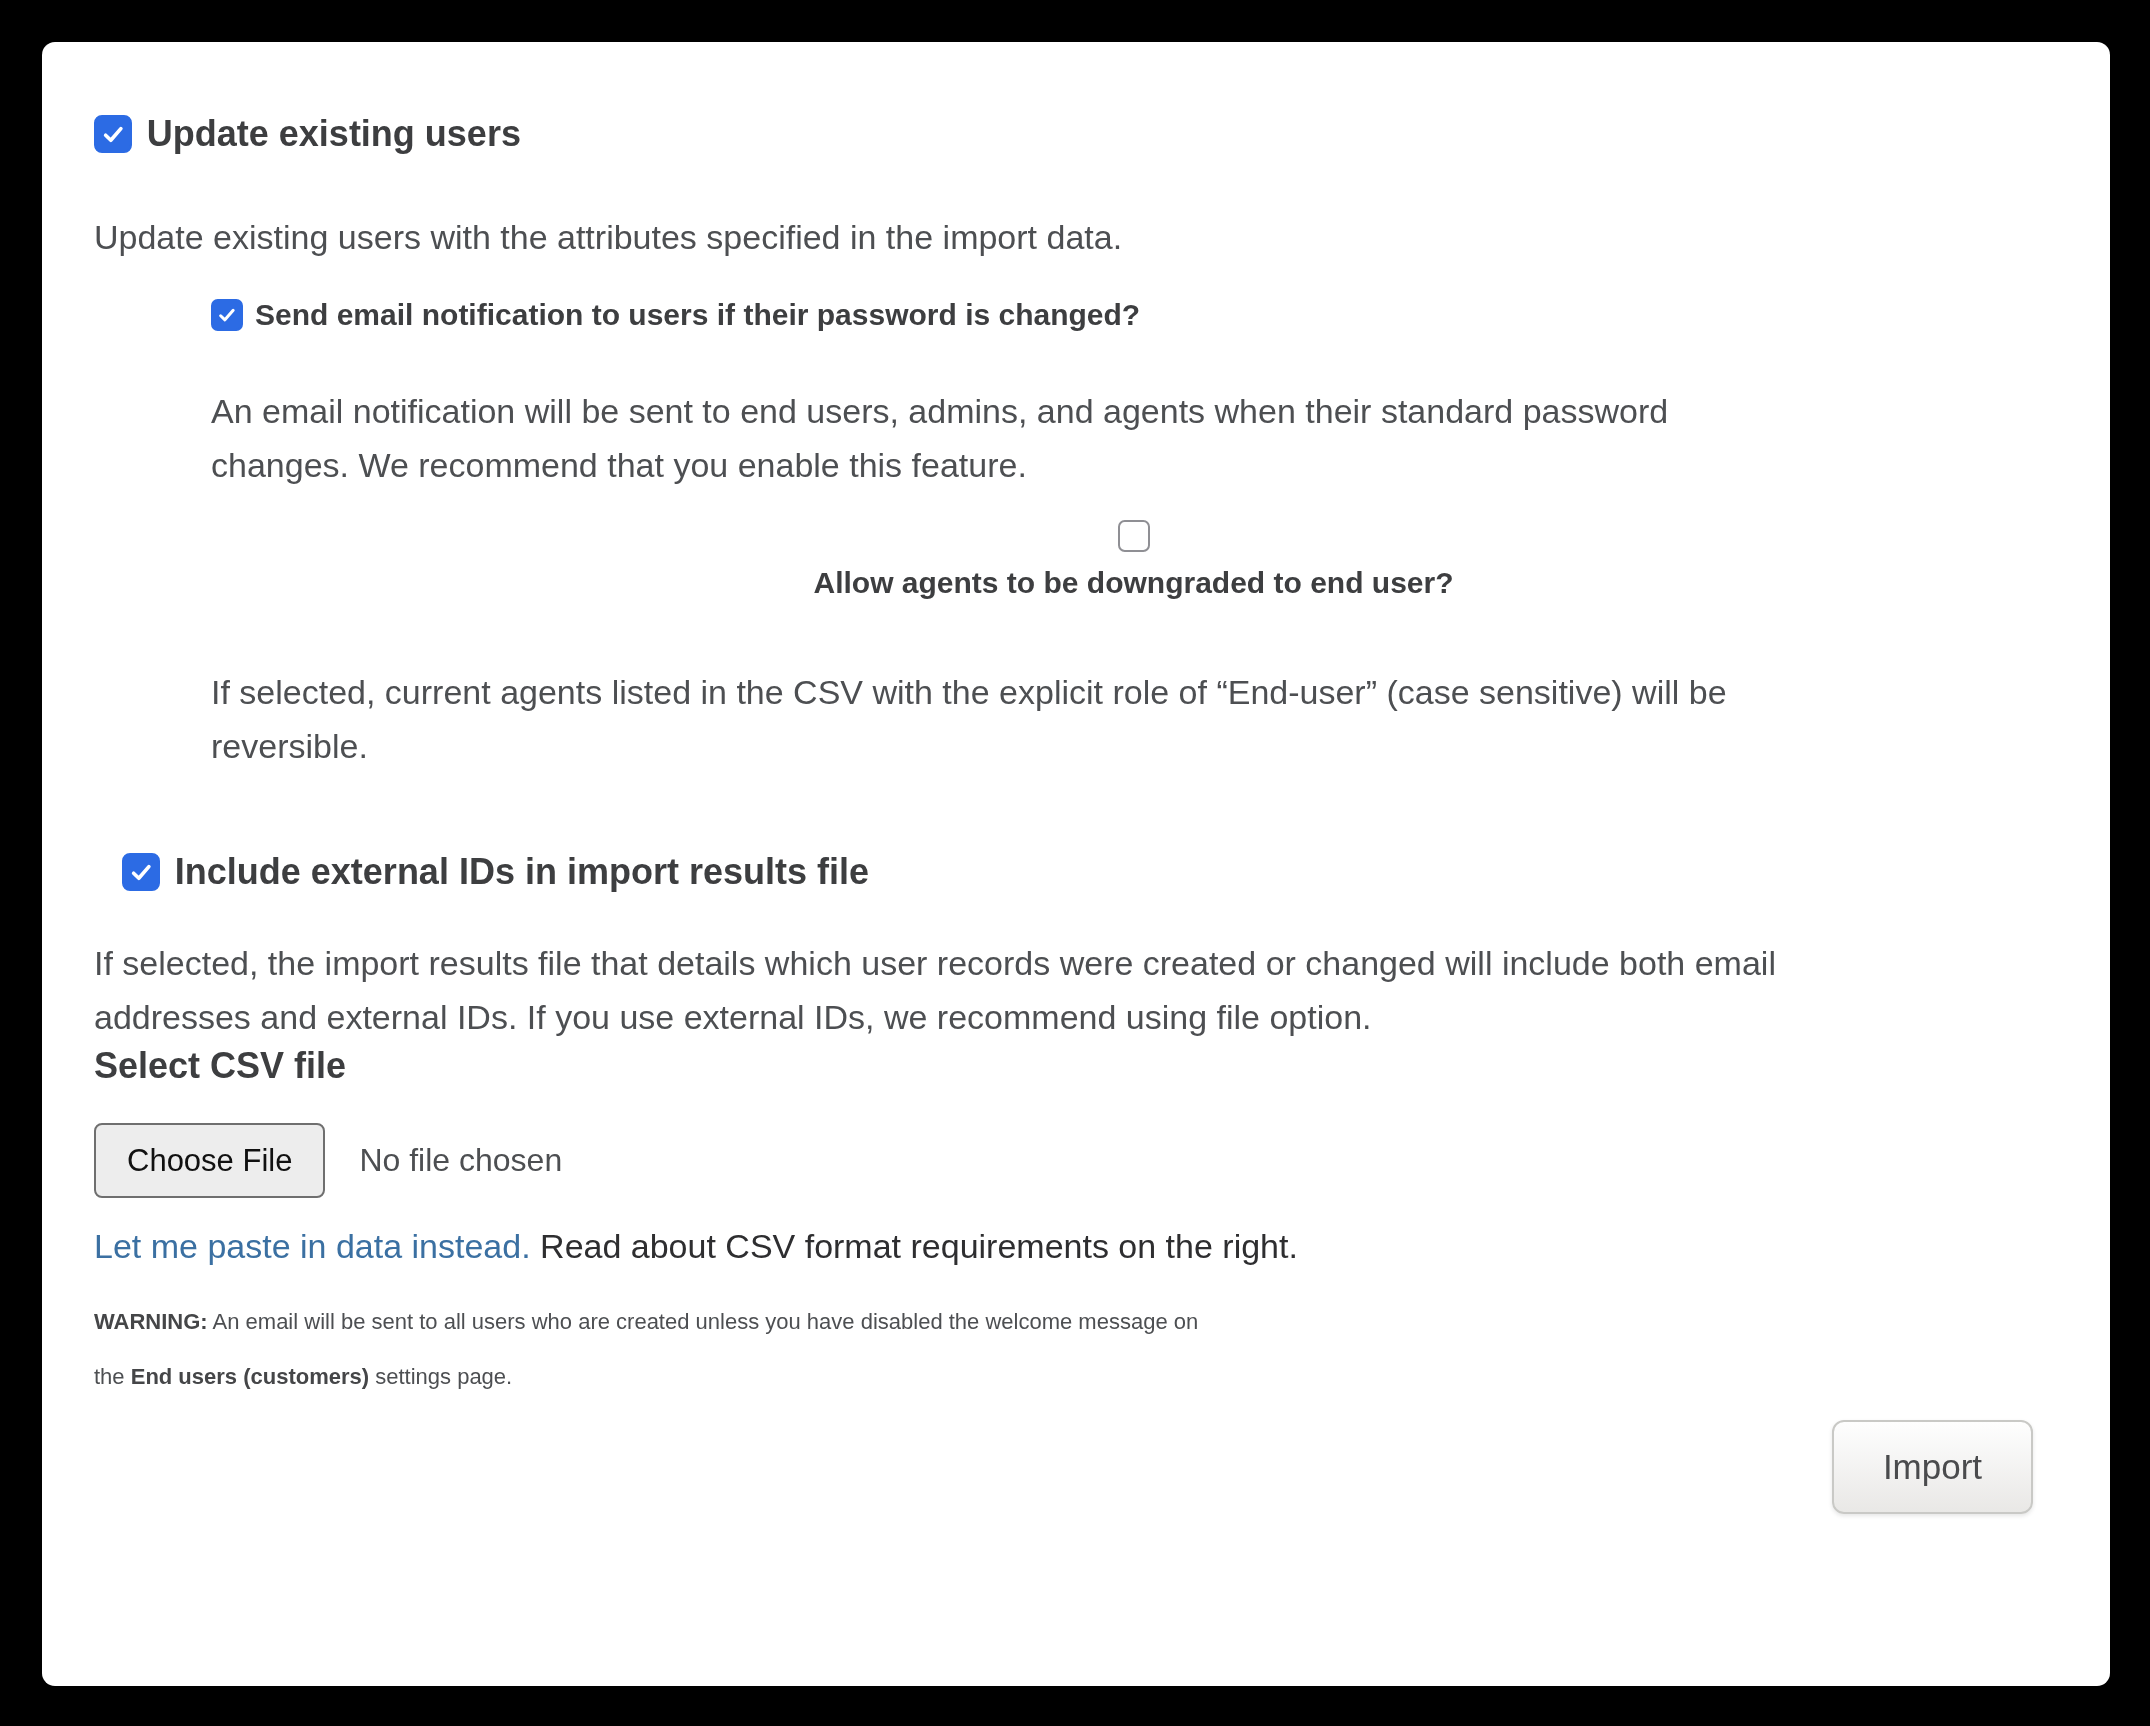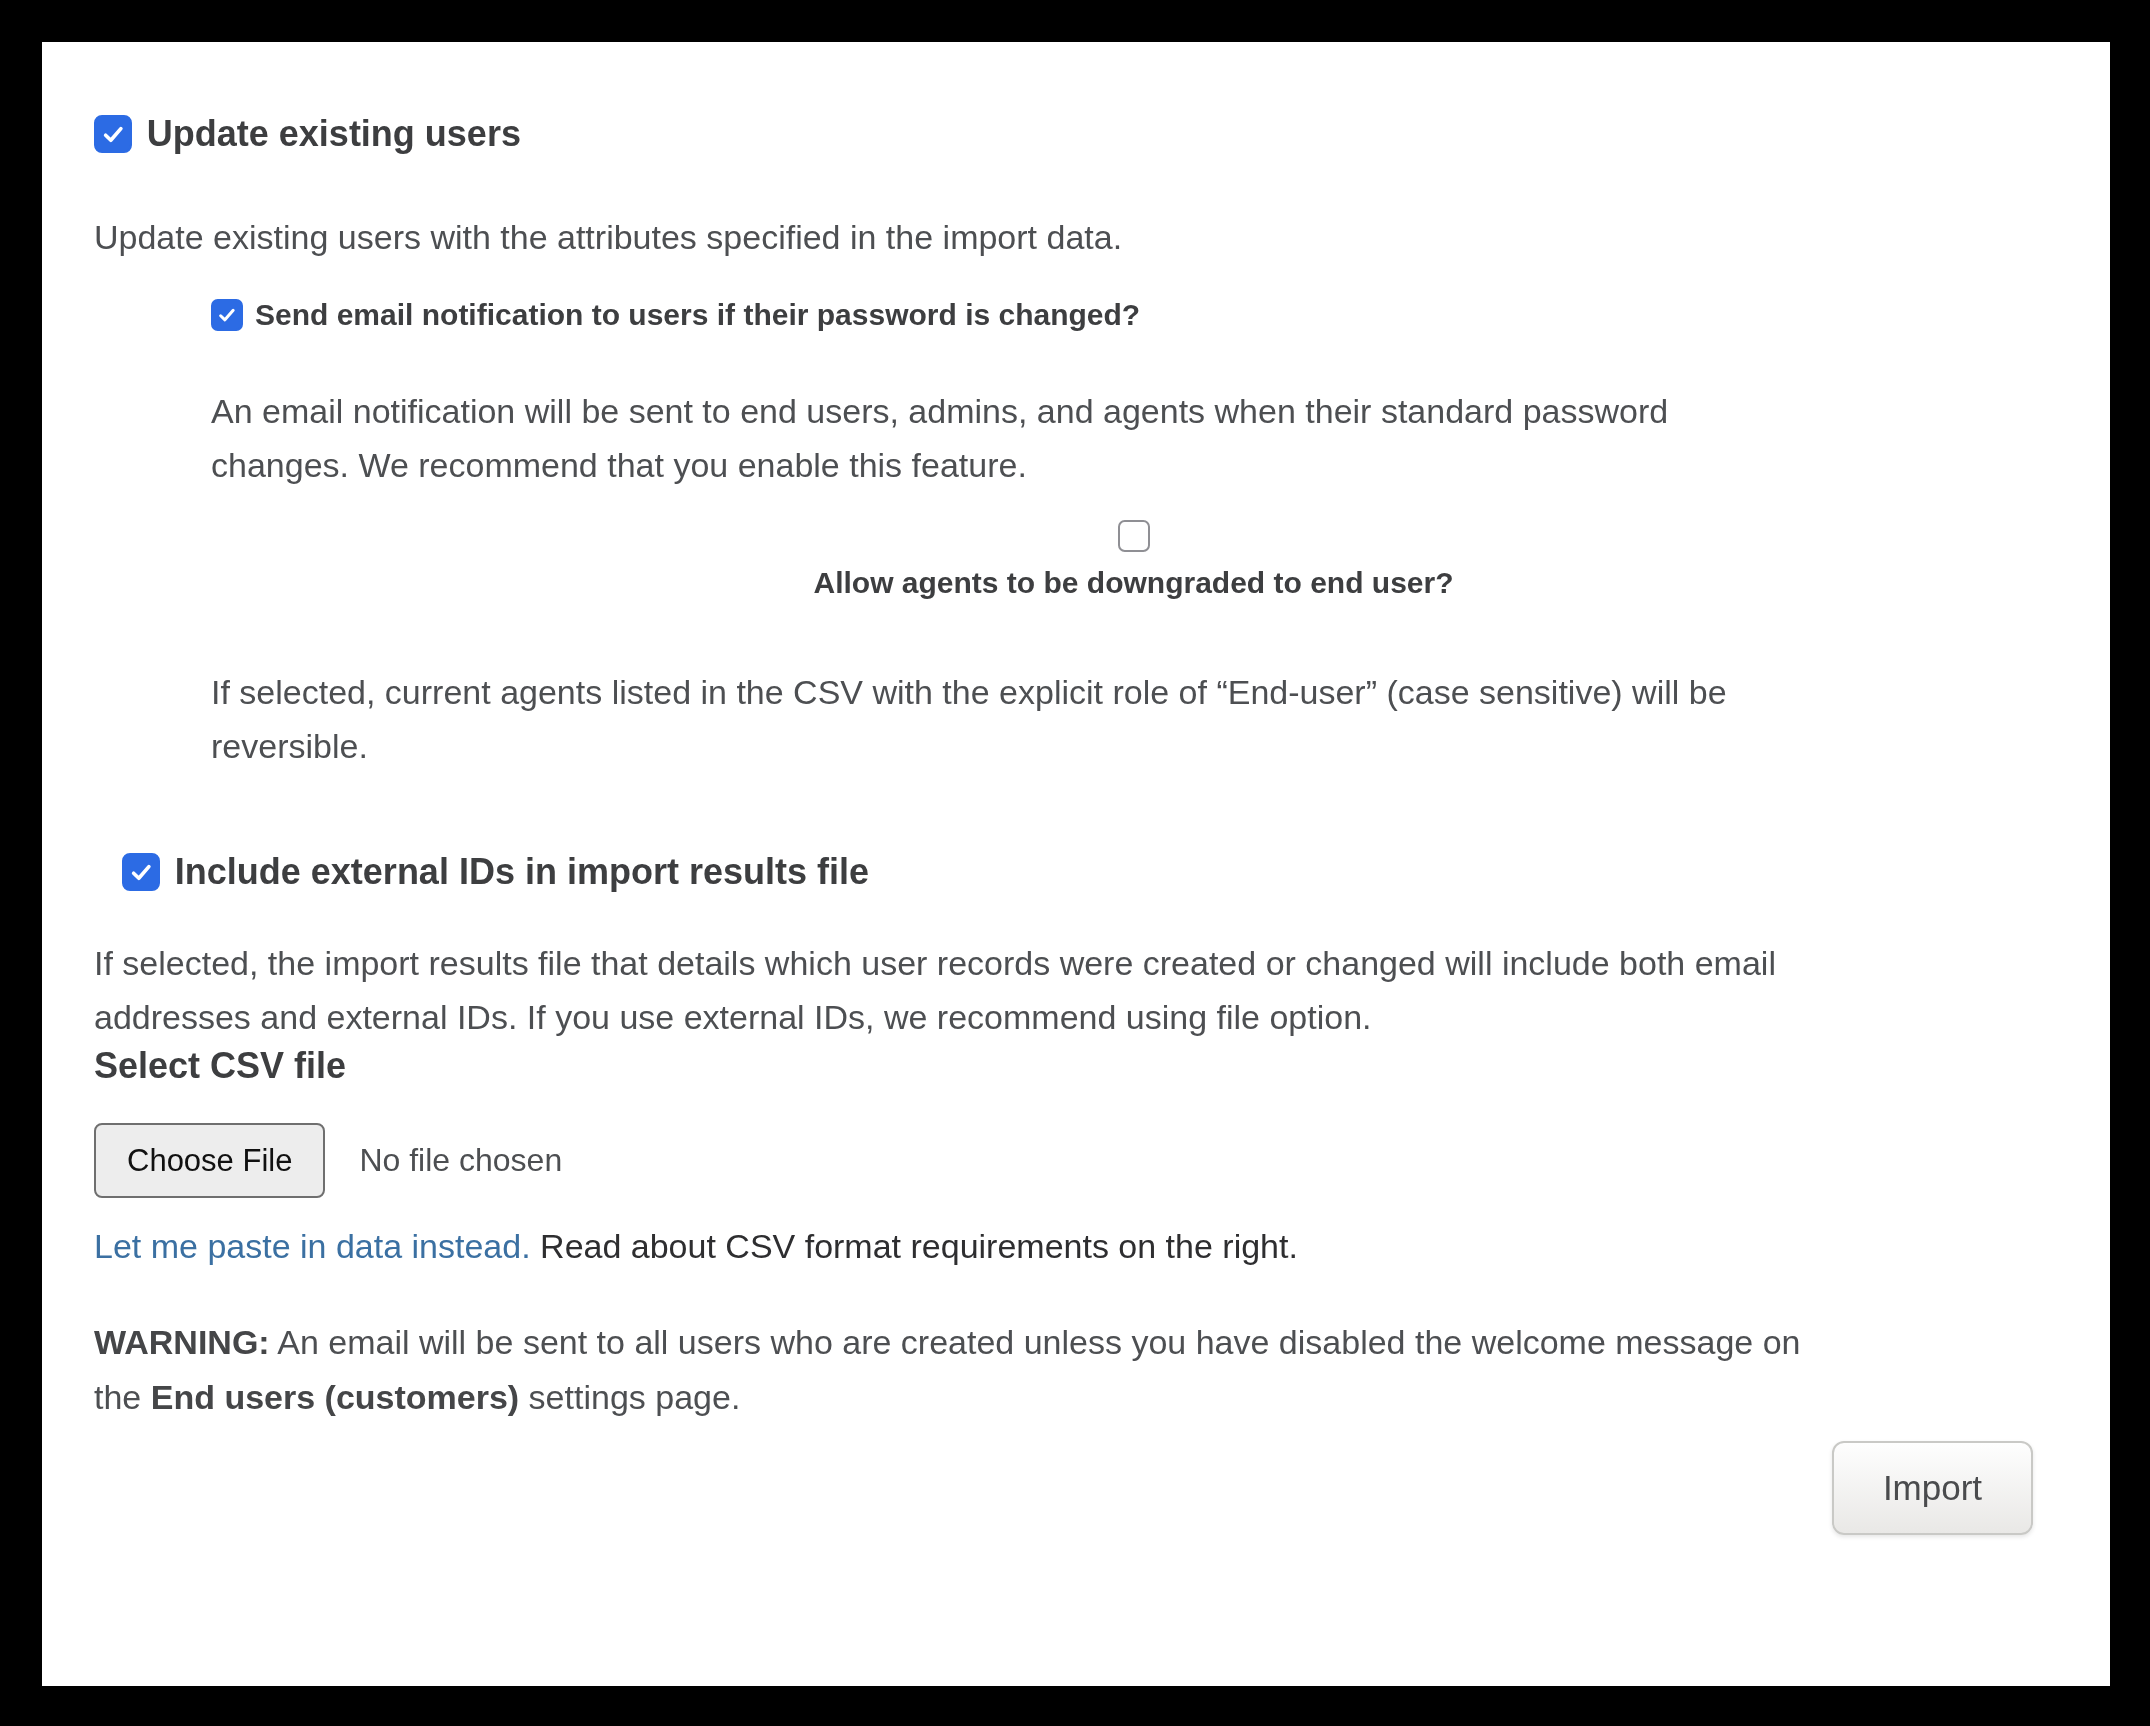--- a/index.html
+++ b/index.html
@@ -19,21 +19,21 @@
   body{
     background:var(--outer-bg);
     font-family:"Liberation Sans","DejaVu Sans",sans-serif;
     position:relative;
   }
   .card{
     position:absolute;
     left:42px; top:42px;
     width:2068px; height:1644px;
     background:var(--card-bg);
-    border-radius:0;
+    border-radius:13px;
     padding:70px 54px 80px 52px;
     overflow:hidden;
   }
   
   .checkbox{
     display:inline-flex;
     align-items:center;
     justify-content:center;
     flex:0 0 auto;
     background:#fff;
@@ -83,21 +83,21 @@
     color:#111;
     background:var(--file-btn-bg);
     border:2px solid var(--file-btn-border);
     border-radius:8px;
     cursor:pointer;
   }
   .file-status{font-size:32px;color:var(--body-text);}
   
   .paste-row{margin-top:27px;font-size:34px;line-height:43px;color:#2e2e30;white-space:nowrap;}
   .paste-link{color:var(--link-blue);cursor:pointer;}
-  .warning{margin-top:47px;font-size:34px;color:var(--body-text);}
+  .warning{margin-top:26px;font-size:22px;color:var(--body-text);}
   .warning .line{line-height:55px;white-space:nowrap;}
   .warning b{color:#454648;}
   
   .import-row{margin-top:16px;display:flex;justify-content:flex-end;padding-right:23px;}
   .import-btn{
     min-width:201px;height:94px;
     padding:0 42px;
     font-family:inherit;
     font-size:35px;font-weight:normal;color:#4a4b4d;
     background:linear-gradient(#fefefe,#e9e8e6);

